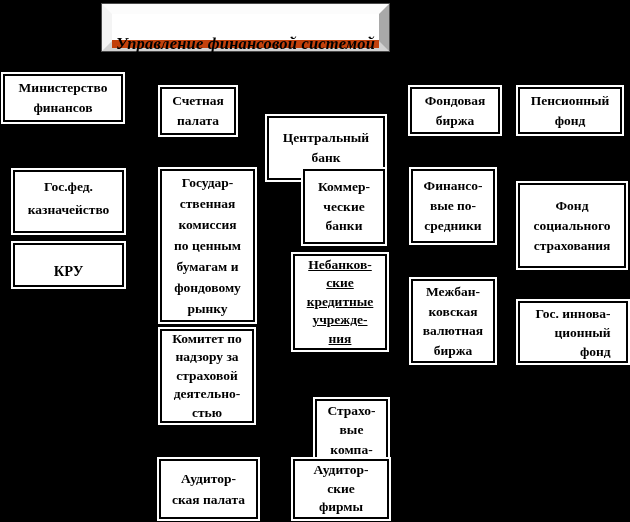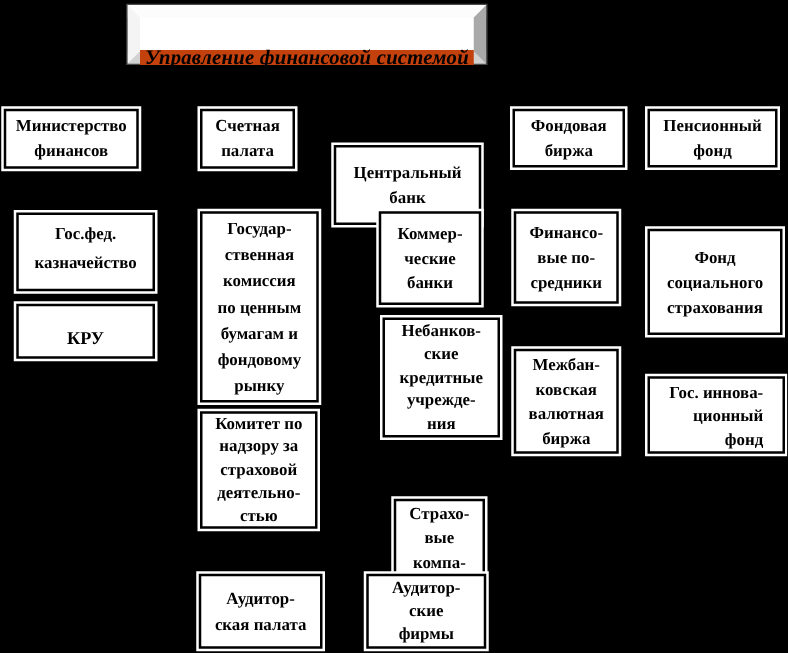--- a/index.html
+++ b/index.html
@@ -9,48 +9,48 @@
   }
   
   #banner{
     position:absolute;left:102px;top:4px;width:287px;height:47px;
     box-sizing:border-box;background:#ffffff;
     border:10px solid;
     border-color:#fcfcfc #a9a9a9 #d2d2d2 #f4f4f4;
     outline:1px solid #4a4a4a;
   }
   #banner .inner{
-    position:absolute;inset:0;border:6px solid #c2410c;
+    position:absolute;inset:0;border:4px solid #c2410c;
     display:flex;align-items:center;justify-content:center;margin-top:26px;
   }
   #banner .title{
     font-style:italic;font-weight:bold;font-size:16.5px;color:#000;
     white-space:nowrap;letter-spacing:.2px;
   }
   
   .node{
     position:absolute;box-sizing:border-box;background:#ffffff;
     border:2px solid #000;box-shadow:0 0 0 2px #ffffff;
     color:#000;font-weight:bold;font-size:13.5px;text-align:center;
     white-space:pre-line;
     display:flex;flex-direction:column;align-items:center;justify-content:center;
     line-height:20px;
   }
   .node.top-align{justify-content:flex-start;}
   
-  #n-min-fin       {left:3px;  top:87px;  width:108px;height:48px;}
+  #n-min-fin       {left:3px;  top:74px;  width:120px;height:48px;}
   #n-gos-fed       {left:13px; top:170px; width:111px;height:63px;line-height:23px;padding-top:3px;}
   #n-kru           {left:13px; top:243px; width:111px;height:44px;padding-top:16px;font-size:14.5px;}
   #n-schetnaya     {left:160px;top:87px;  width:76px; height:48px;}
   #n-gos-komissiya {left:160px;top:169px; width:95px; height:153px;line-height:21px;}
   #n-komitet       {left:160px;top:329px; width:94px; height:94px;line-height:18.5px;}
   #n-audit-palata  {left:159px;top:459px; width:99px; height:60px;line-height:21px;}
   #n-central-bank  {left:267px;top:87px;  width:118px;height:64px;margin-top:29px;}
   #n-kommer        {left:303px;top:169px; width:82px; height:75px;line-height:19.5px;}
-  #n-nebank        {left:306px;top:254px; width:94px; height:96px;line-height:18.5px;}
+  #n-nebank        {left:293px;top:254px; width:94px; height:96px;line-height:18.5px;text-decoration:underline;}
   #n-strakh        {left:315px;top:363px; width:73px; height:81px;line-height:19.5px;margin-top:36px;}
   #n-audit-firmy   {left:293px;top:459px; width:96px; height:60px;line-height:18.5px;}
   #n-fond-birzha   {left:410px;top:87px;  width:90px; height:47px;}
   #n-fin-posredniki{left:411px;top:169px; width:84px; height:74px;}
   #n-mezhbank      {left:411px;top:279px; width:84px; height:84px;line-height:19.5px;}
   #n-pens-fond     {left:518px;top:87px;  width:104px;height:47px;}
   #n-fond-sots     {left:518px;top:183px; width:108px;height:85px;}
   #n-gos-innova    {left:518px;top:301px; width:110px;height:62px;line-height:19px;text-align:right;}
 </style>
 </head>

